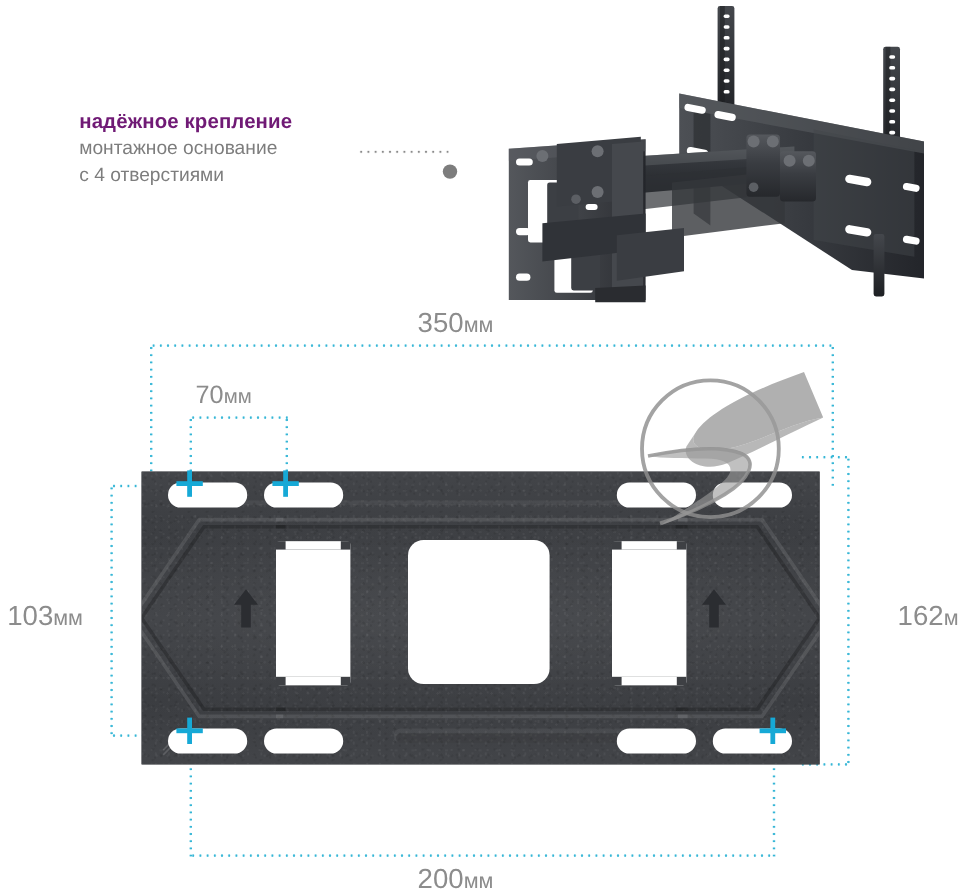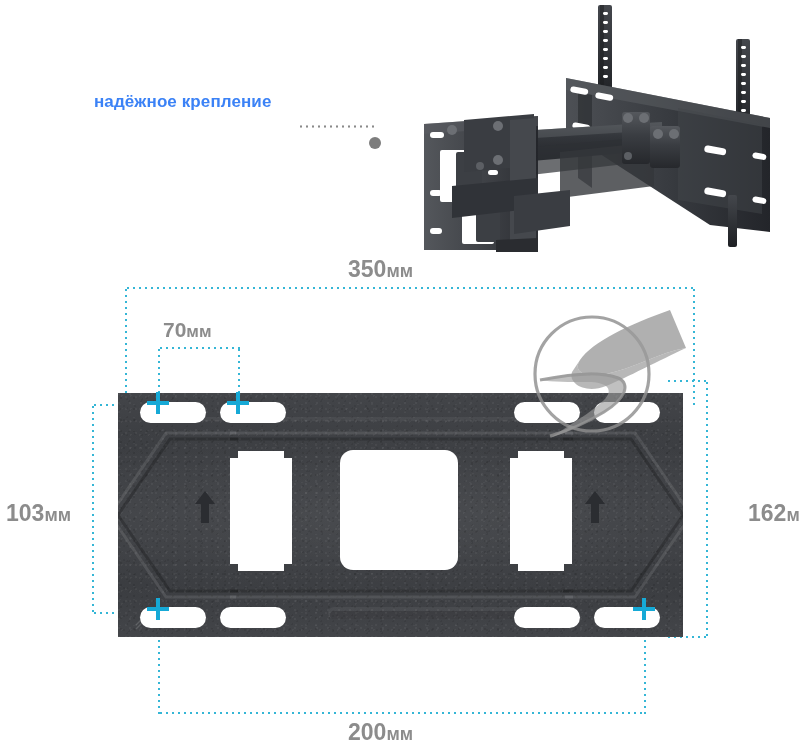--- a/index.html
+++ b/index.html
@@ -8,39 +8,39 @@
     background:#ffffff;
     font-family:"Liberation Sans", sans-serif;
     overflow:hidden;
     position:relative;
   }
   #stage{position:absolute;left:0;top:0;width:800px;height:747px;}
 
   
   .callout{position:absolute;left:66px;top:92px;width:260px;}
   .callout-title{
-    font-size:17px;font-weight:bold;color:#3b82f6;letter-spacing:.1px;
-    line-height:20px;white-space:nowrap;margin-left:28px;
+    font-size:17px;font-weight:bold;color:#701a75;letter-spacing:.1px;
+    line-height:20px;white-space:nowrap;
   }
   .callout-sub{
     font-size:16px;color:#7d7d7d;line-height:23px;font-weight:400;
     white-space:nowrap;
   }
   .leader-dots{
     position:absolute;left:298px;top:125px;width:76px;height:3px;
     background-image:radial-gradient(circle, #8a8a8a 1.05px, transparent 1.2px);
     background-size:6px 3px;background-repeat:repeat-x;
   }
   .leader-dot{
     position:absolute;left:369px;top:137px;width:12px;height:12px;
     border-radius:50%;background:#7d7d7d;
   }
 
   
-  .dim{position:absolute;color:#8c8c8c;font-weight:700;white-space:nowrap;}
+  .dim{position:absolute;color:#8c8c8c;font-weight:400;white-space:nowrap;}
   .dim .num{font-size:23px;}
   .dim .unit{font-size:18px;}
   #dim-350{left:348px;top:256px;}
   #dim-50{left:163px;top:318px;}
   #dim-50 .num{font-size:21px;}
   #dim-50 .unit{font-size:17px;}
   #dim-134{left:6px;top:500px;}
   #dim-162{left:748px;top:500px;}
   #dim-300{left:348px;top:719px;}
 
@@ -225,20 +225,22 @@
         <circle cx="70" cy="166" r="4" fill="#5c5f64"></circle>
         <path d="M42,186 L128,178 L128,208 L42,218 Z" fill="#303338"></path>
         <path d="M104,196 L160,190 L160,226 L104,234 Z" fill="#3a3d42"></path>
         <path d="M86,240 L128,238 L128,252 L86,252 Z" fill="#2a2c30"></path>
       </g>
     </svg>
   </div>
 
   <div class="callout">
     <div class="callout-title">надёжное крепление</div>
+    <div class="callout-sub">монтажное основание</div>
+    <div class="callout-sub">с 4 отверстиями</div>
   </div>
   <div class="leader-dots"></div>
   <div class="leader-dot"></div>
 
   <div class="dl h" style="left:125px;top:287px;width:570px;"></div>
   <div class="dl v" style="left:125px;top:287px;height:118px;"></div>
   <div class="dl v" style="left:693px;top:287px;height:118px;"></div>
 
   <div class="dl h" style="left:158px;top:347px;width:82px;"></div>
   <div class="dl v" style="left:158px;top:347px;height:58px;"></div>

